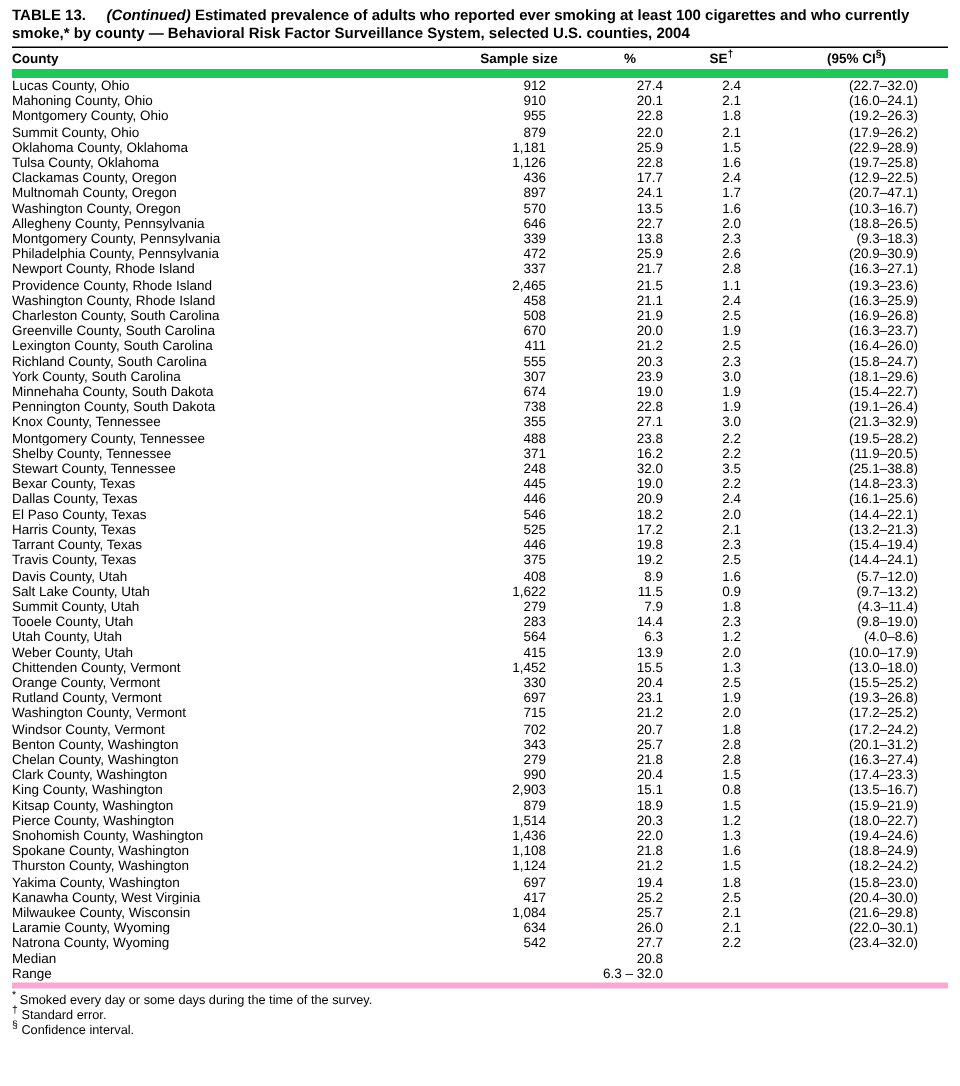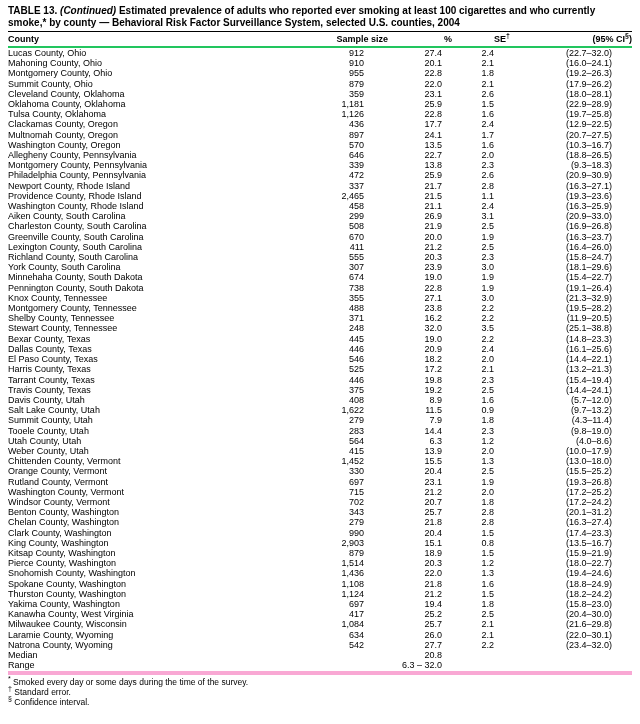--- a/index.html
+++ b/index.html
@@ -11,37 +11,37 @@
     padding: 5px 8px 0 8px;
     overflow: hidden;
     background: #fff;
   }
   .title {
     font-size: 10px;
     line-height: 11.5px;
     font-weight: bold;
     margin: 0 0 3px 0;
   }
-  .title .cont { font-style: italic; }
+  .title .cont { font-style: italic; margin-left: 11px; }
   table {
     width: 624px;
     border-collapse: collapse;
     table-layout: fixed;
   }
   th {
     font-size: 9px;
     font-weight: bold;
     border-top: 1px solid #000;
-    border-bottom: 2px solid #22c55e;
+    border-bottom: 6px solid #22c55e;
     padding: 2px 0 2px 0;
     vertical-align: bottom;
     margin-left: 15px;
   }
   th.c0 { text-align: left; }
-  th.c1, th.c2, th.c3, th.c4 { text-align: right; }
+  th.c1, th.c2, th.c3, th.c4 { text-align: center; }
   td {
     font-size: 9px;
     line-height: 10.2px;
     padding: 0;
     white-space: nowrap;
     overflow: hidden;
   }
   td.c0 { text-align: left; }
   td.c1 { text-align: right; padding-right: 24px; }
   td.c2 { text-align: right; padding-right: 10px; }
@@ -102,27 +102,20 @@
           <td class="c4">(19.2–26.3)</td>
         </tr>
         <tr>
           <td class="c0">Summit County, Ohio</td>
           <td class="c1">879</td>
           <td class="c2">22.0</td>
           <td class="c3">2.1</td>
           <td class="c4">(17.9–26.2)</td>
         </tr>
         <tr>
-          <td class="c0">Cleveland County, Oklahoma</td>
-          <td class="c1">359</td>
-          <td class="c2">23.1</td>
-          <td class="c3">2.6</td>
-          <td class="c4">(18.0–28.1)</td>
-        </tr>
-        <tr>
           <td class="c0">Oklahoma County, Oklahoma</td>
           <td class="c1">1,181</td>
           <td class="c2">25.9</td>
           <td class="c3">1.5</td>
           <td class="c4">(22.9–28.9)</td>
         </tr>
         <tr>
           <td class="c0">Tulsa County, Oklahoma</td>
           <td class="c1">1,126</td>
           <td class="c2">22.8</td>
@@ -134,21 +127,21 @@
           <td class="c1">436</td>
           <td class="c2">17.7</td>
           <td class="c3">2.4</td>
           <td class="c4">(12.9–22.5)</td>
         </tr>
         <tr>
           <td class="c0">Multnomah County, Oregon</td>
           <td class="c1">897</td>
           <td class="c2">24.1</td>
           <td class="c3">1.7</td>
-          <td class="c4">(20.7–27.5)</td>
+          <td class="c4">(20.7–47.1)</td>
         </tr>
         <tr>
           <td class="c0">Washington County, Oregon</td>
           <td class="c1">570</td>
           <td class="c2">13.5</td>
           <td class="c3">1.6</td>
           <td class="c4">(10.3–16.7)</td>
         </tr>
         <tr>
           <td class="c0">Allegheny County, Pennsylvania</td>
@@ -184,27 +177,20 @@
           <td class="c2">21.5</td>
           <td class="c3">1.1</td>
           <td class="c4">(19.3–23.6)</td>
         </tr>
         <tr>
           <td class="c0">Washington County, Rhode Island</td>
           <td class="c1">458</td>
           <td class="c2">21.1</td>
           <td class="c3">2.4</td>
           <td class="c4">(16.3–25.9)</td>
-        </tr>
-        <tr>
-          <td class="c0">Aiken County, South Carolina</td>
-          <td class="c1">299</td>
-          <td class="c2">26.9</td>
-          <td class="c3">3.1</td>
-          <td class="c4">(20.9–33.0)</td>
         </tr>
         <tr>
           <td class="c0">Charleston County, South Carolina</td>
           <td class="c1">508</td>
           <td class="c2">21.9</td>
           <td class="c3">2.5</td>
           <td class="c4">(16.9–26.8)</td>
         </tr>
         <tr>
           <td class="c0">Greenville County, South Carolina</td>

